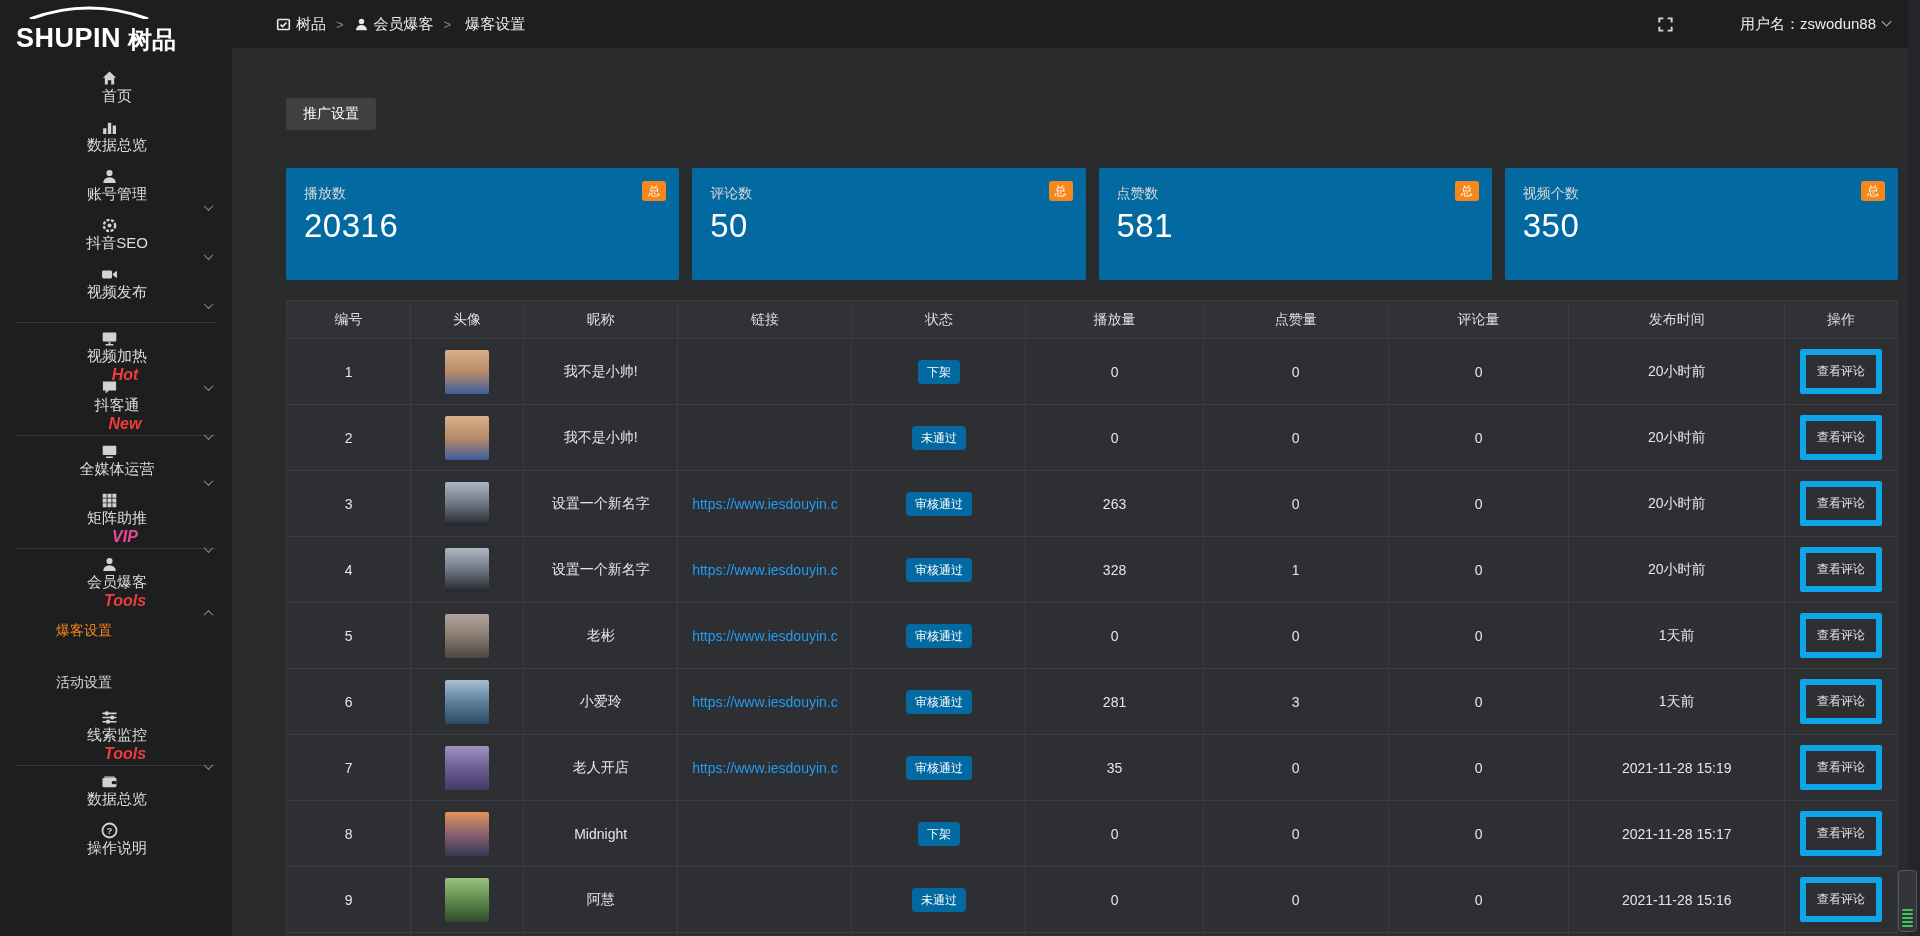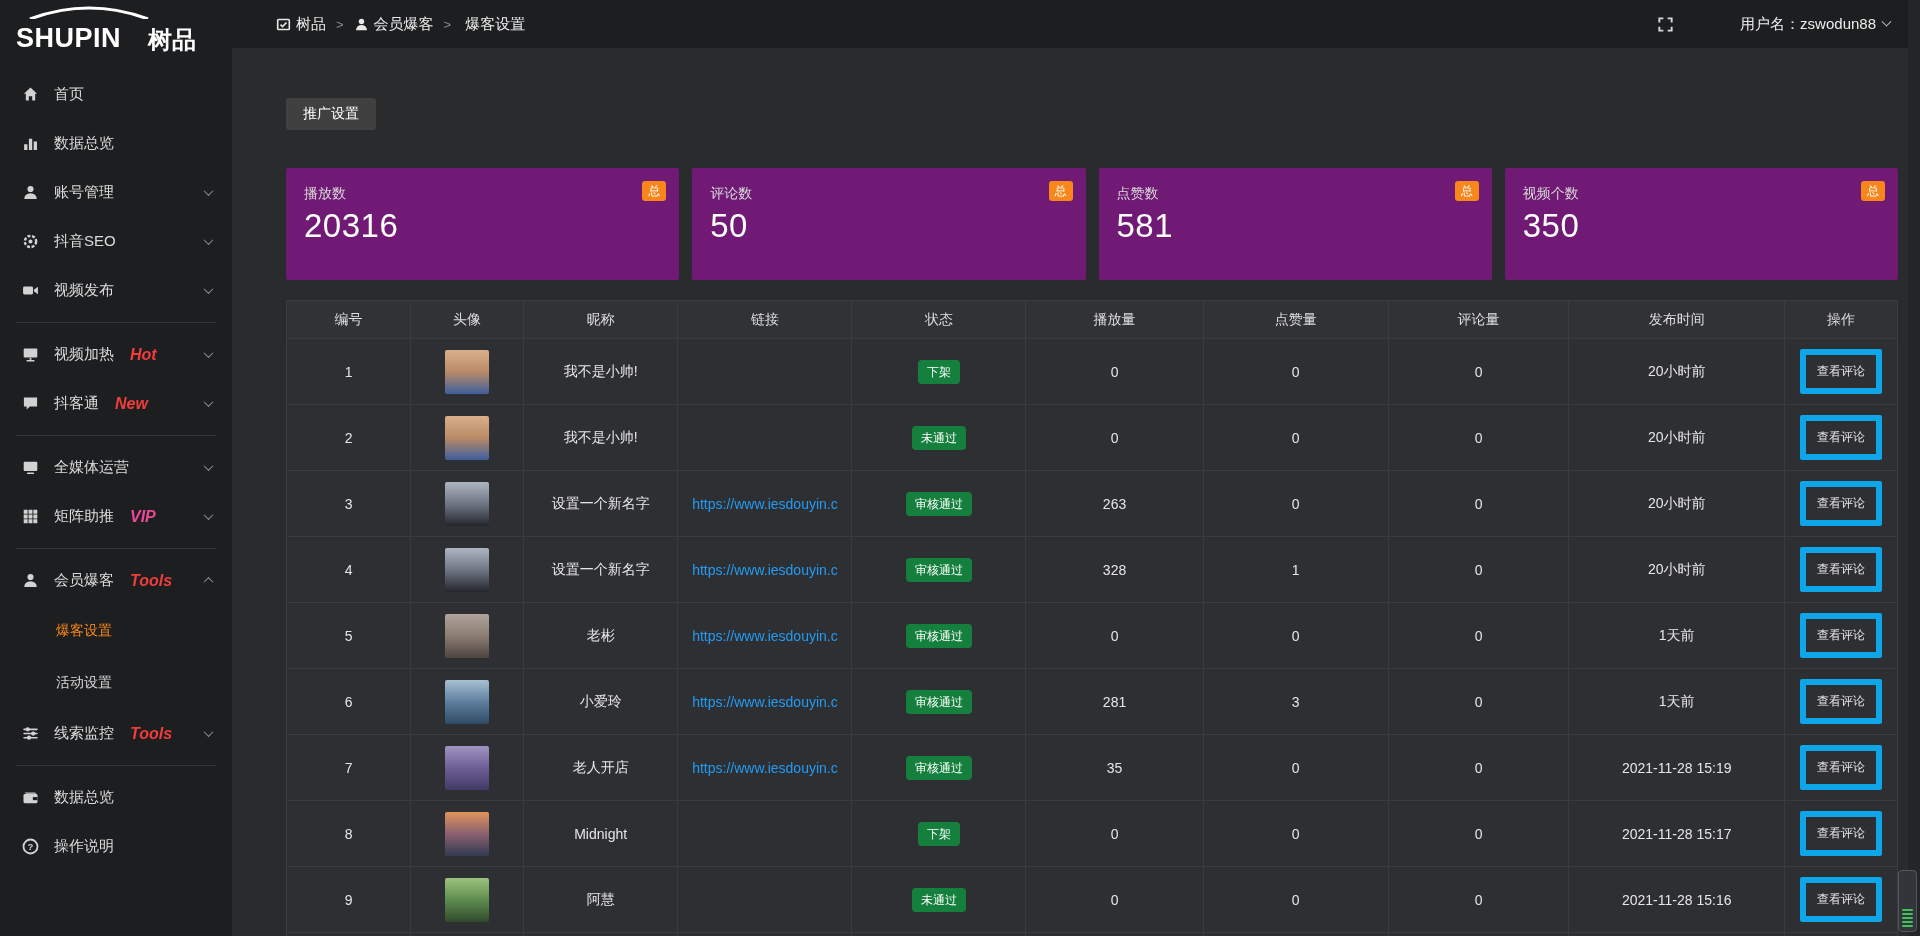--- a/index.html
+++ b/index.html
@@ -2,26 +2,26 @@
 <html><head>
 <meta charset="utf-8">
 <style>
   * { margin:0; padding:0; box-sizing:border-box; }
   html,body { width:1920px; height:936px; overflow:hidden; background:#2a2b2d;
               font-family:"Liberation Sans","DejaVu Sans",sans-serif; }
   .app { width:1920px; height:936px; display:flex; position:relative; overflow:hidden; background:#2a2b2d; }
 
   
   .sidebar { width:232px; flex-shrink:0; background:#1d1e20; display:flex; flex-direction:column; }
-  .logo { height:56px; display:flex; align-items:flex-end; padding:6px 0 4px 16px; position:relative; cursor:pointer;gap:20px; }
+  .logo { height:56px; display:flex; align-items:flex-end; padding:6px 0 4px 16px; position:relative; cursor:pointer; }
   .logo-arc { position:absolute; top:5px; left:26px; }
   .logo-en { font-size:27px; font-weight:900; color:#fff; letter-spacing:0.5px; line-height:1; }
   .logo-cn { font-size:24px; font-weight:900; color:#fff; margin-left:7px; line-height:1.05; }
   .nav { flex:1; padding-top:14px; }
-  .side-item { height:49px; display:flex; align-items:center; padding:0 20px 0 22px; color:#dcdcdc; font-size:15px; cursor:pointer; }
+  .side-item { height:49px; display:flex; align-items:center; padding:0 20px 0 22px; color:#dcdcdc; font-size:15px; cursor:pointer;flex-direction:column; }
   .side-icon { width:17px; height:17px; margin-right:15px; color:#d2d2d2; flex-shrink:0; }
   .side-icon svg { width:17px; height:17px; fill:currentColor; display:block; }
   .side-badge { font-style:italic; font-weight:700; font-size:16px; margin-left:16px; }
   .chev { width:7px; height:7px; border-right:1.7px solid #8f8f8f; border-bottom:1.7px solid #8f8f8f; margin-left:auto; flex-shrink:0; }
   .chev.down { transform:rotate(45deg) translate(-1px,-1px); }
   .chev.up { transform:rotate(-135deg) translate(-1px,-1px); }
   .submenu-item { height:52px; display:flex; align-items:center; padding-left:56px; font-size:14px; color:#d6d6d6; cursor:pointer; }
   .submenu-item.active { color:#f7861b; }
   .side-divider { height:1px; background:#35363a; margin:7px 16px; }
 
@@ -38,34 +38,34 @@
   .fs-icon { width:17px; height:17px; color:#d8d8d8; margin-right:22px; cursor:pointer; }
   .fs-icon svg { width:17px; height:17px; display:block; }
   .username { cursor:pointer;margin-left:44px; }
   .caret { width:7px; height:7px; border-right:1.6px solid #bfbfbf; border-bottom:1.6px solid #bfbfbf; transform:rotate(45deg) translate(-2px,-2px); margin-left:7px; }
 
   
   .content { flex:1; padding:50px 22px 0 54px; overflow:hidden; }
   .promo-btn { background:#404040; color:#fff; border:none; border-radius:3px; height:32px; padding:0 17px;
                font-size:14px; cursor:pointer; font-family:inherit; }
   .cards { display:grid; grid-template-columns:repeat(4,1fr); gap:13px; margin-top:38px; }
-  .card { background:#701a75; height:112px; border-radius:2px; position:relative; padding:17px 16px 0 18px; }
+  .card { background:#0369a1; height:112px; border-radius:2px; position:relative; padding:17px 16px 0 18px; }
   .card-label { font-size:14px; color:#d8d8d8; }
   .card-value { font-size:33px; color:#fff; margin-top:4px; letter-spacing:0.5px; }
   .card-badge { position:absolute; top:13px; right:13px; background:#f7861b; color:#fff; font-size:12px;
                 padding:4px 6px; border-radius:3px; line-height:1; }
 
   
   table { width:100%; border-collapse:collapse; margin-top:20px; background:#2e2f32; table-layout:fixed; }
   th, td { border:1px solid #3b3c40; text-align:center; }
   th { height:38px; background:#313236; font-weight:400; font-size:14px; color:#dedede;margin-left:43px; }
   td { height:66px; color:#e6e6e6; font-size:14px; padding:0 6px; overflow:hidden; white-space:nowrap; }
   .avatar { width:44px; height:44px; margin:0 auto; border-radius:2px; }
   .link { color:#239bf2; cursor:pointer; }
-  .tag { display:inline-block; background:#15803d; color:#fff; font-size:12px; padding:6px 9px; border-radius:4px;
+  .tag { display:inline-block; background:#0369a1; color:#fff; font-size:12px; padding:6px 9px; border-radius:4px;
          line-height:1; cursor:pointer; }
   .view-btn { background:transparent; border:6px solid #0ea5e9; color:#e6e6e6; font-size:12px; padding:8px 11px;
               border-radius:2px; cursor:pointer; font-family:inherit; }
 
   
   .scroll-track { position:absolute; right:0; top:0; width:12px; height:936px; background:#242528; }
   .float-widget { position:absolute; right:3px; bottom:4px; width:19px; height:62px; background:#33353a;
                   border:1px solid #55575c; border-radius:4px; display:flex; flex-direction:column;
                   justify-content:flex-end; align-items:center; padding-bottom:4px; gap:2px; cursor:pointer; }
   .float-widget .bar { width:11px; height:2px; background:#3ec45a; border-radius:1px; }

